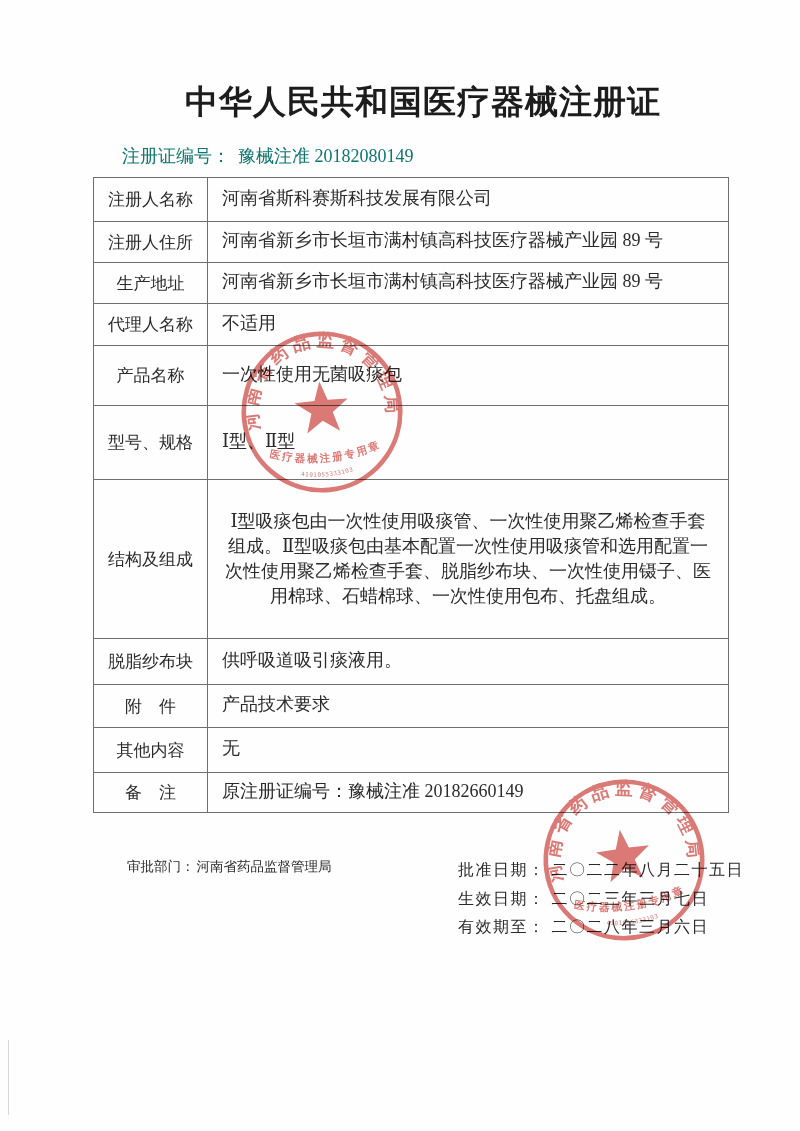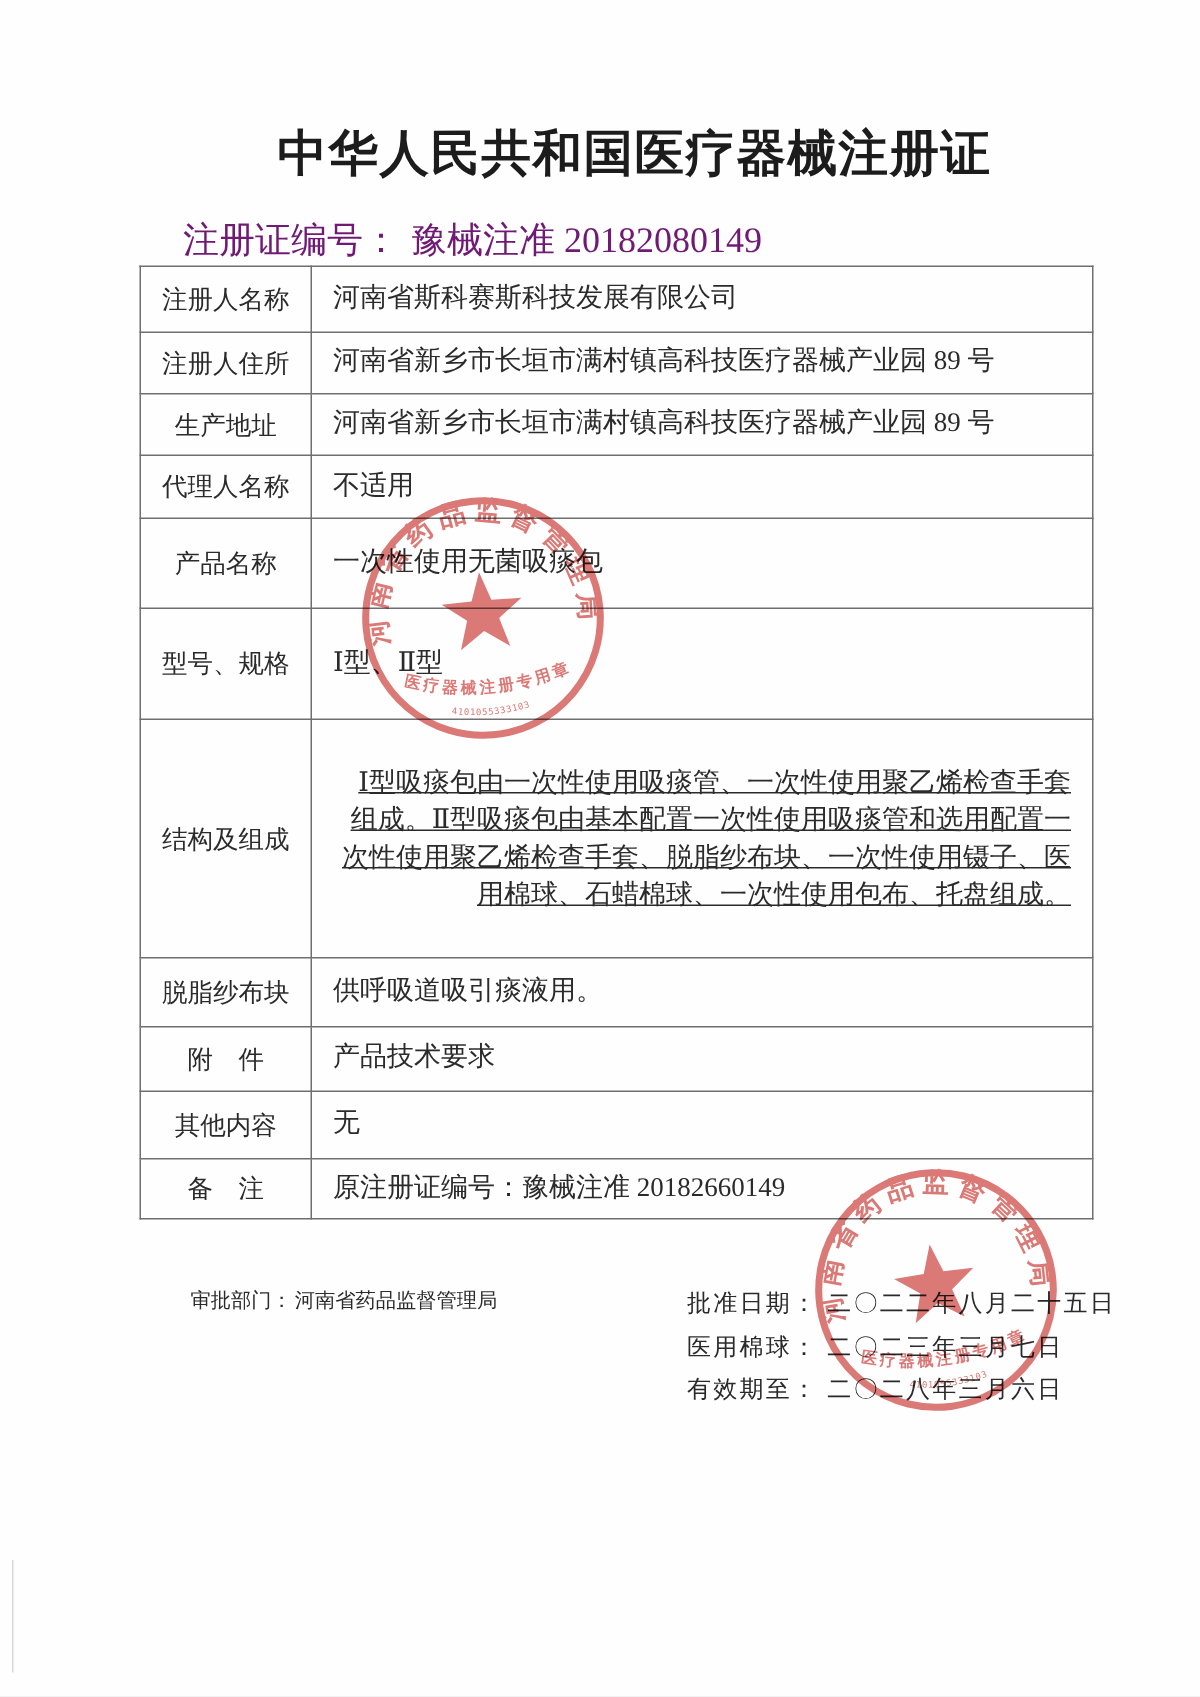--- a/index.html
+++ b/index.html
@@ -13,34 +13,34 @@
     position:absolute; left:8px; top:1040px; width:1px; height:75px;
     background:#d8d8d8;
   }
   .title {
     position:absolute; top:80px; left:0; width:100%; margin:0;
     text-align:center; transform:translateX(23px);
     font-size:33px; font-weight:bold; color:#1c1c1c; letter-spacing:1px;
   }
   .reg-line {
     position:absolute; left:122px; top:144px;
-    font-size:24px; color:#701a75;
+    font-size:18px; color:#0f766e;
   }
   .reg-line .reg-val { margin-left:8px; }
   .cert-table {
     position:absolute; left:93px; top:177px; width:636px;
     border-collapse:collapse; table-layout:fixed;
     font-size:18px; color:#2b2b2b;
   }
   .cert-table td { border:1px solid #6f6f6f; }
   .cert-table .lbl {
     width:114px; text-align:center; font-size:17px; padding:0 2px;
   }
   .cert-table .val { padding:2px 12px 6px 14px; }
-  .cert-table .val-par { line-height:25px; padding:10px 14px 10px 14px; text-align:right;text-decoration:underline; }
+  .cert-table .val-par { line-height:25px; padding:10px 14px 10px 14px; text-align:center; }
   .footer-left {
     position:absolute; left:127px; top:858px;
     font-size:13.5px; color:#2a2a2a;
   }
   .footer-left span { margin-right:2px; }
   .footer-dates {
     position:absolute; left:458px; top:856px;
     font-size:16px; color:#2a2a2a;
   }
   .date-line { height:28.5px; line-height:28.5px; letter-spacing:1.5px; }
@@ -129,21 +129,21 @@
 
   <div class="footer-left">
     <span>审批部门：</span><span>河南省药品监督管理局</span>
   </div>
 
   <div class="footer-dates">
     <div class="date-line">
       <span class="date-lbl">批准日期：</span><span>二〇二二年八月二十五日</span>
     </div>
     <div class="date-line">
-      <span class="date-lbl">医用棉球：</span><span>二〇二三年三月七日</span>
+      <span class="date-lbl">生效日期：</span><span>二〇二三年三月七日</span>
     </div>
     <div class="date-line">
       <span class="date-lbl">有效期至：</span><span>二〇二八年三月六日</span>
     </div>
   </div>
 
   <svg class="svg-defs" aria-hidden="true">
     <defs>
       <path id="arc-top" d="M 30,128 A 76 76 0 1 1 170,128" fill="none"></path>
       <path id="arc-sub" d="M 32,147 A 210 210 0 0 0 168,147" fill="none"></path>

